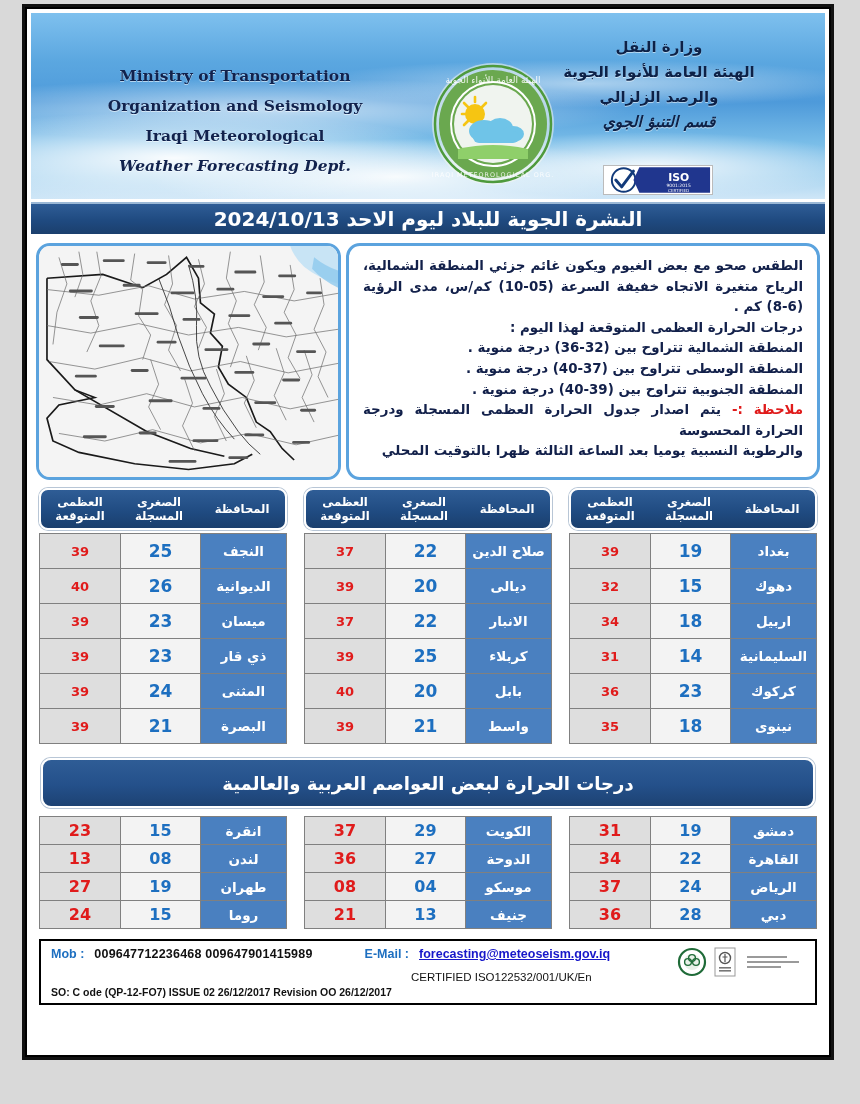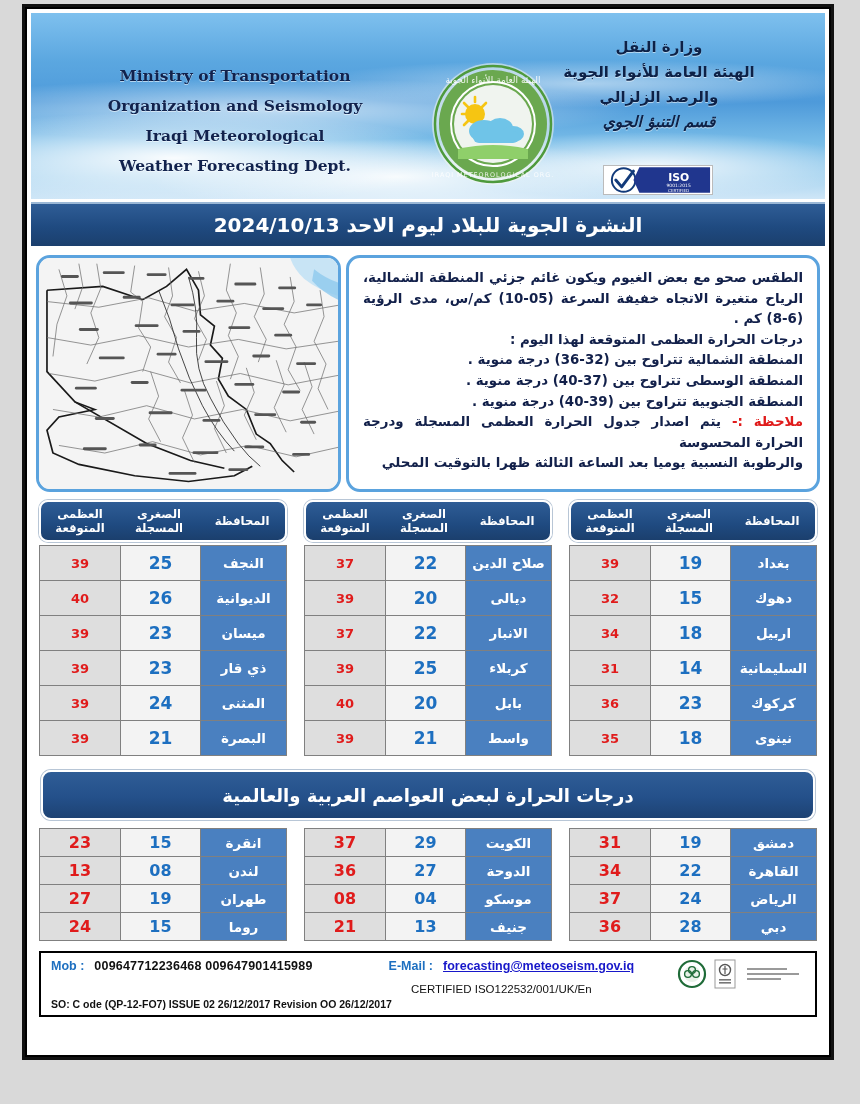--- a/index.html
+++ b/index.html
@@ -44,21 +44,21 @@
     left: 44px; top: 48px;
     width: 320px;
     text-align: center;
     color: #11224d;
     font-family: "DejaVu Serif", "Liberation Serif", serif;
     font-weight: bold;
     font-size: 15.5px;
     line-height: 30px;
     text-shadow: 0 1px 0 rgba(255,255,255,.55);
   }
-  .banner-left .ital { }
+  .banner-left .ital { font-style: italic; }
   .banner-right {
     position: absolute;
     right: 36px; top: 22px;
     width: 260px;
     text-align: center;
     direction: rtl;
     color: #0d2147;
     font-weight: bold;
     font-size: 15px;
     line-height: 25px;
@@ -77,21 +77,21 @@
     right: 112px; top: 152px;
     width: 110px; height: 30px;
     background: #fff;
     border: 1px solid #bbb;
     display: flex; align-items: center;
     overflow: hidden;
   }
 
   
   .titlebar {
-    height: 44px;
+    height: 32px;
     margin-top: 3px;
     background: linear-gradient(180deg,#2f5d96 0%, #1f4a80 55%, #1b3f6d 100%);
     border-top: 2px solid #9bb8d6;
     display: flex; align-items: center; justify-content: center;
     color: #fff;
     font-size: 20px; font-weight: bold;
     direction: rtl;
     letter-spacing: .2px;
   }
 
@@ -233,21 +233,21 @@
     height: 66px;
     padding: 6px 10px;
   }
   .f-line1 {
     display: flex; align-items: center; gap: 10px;
     font-size: 12.5px; font-weight: bold;
     font-family: "Liberation Sans", sans-serif;
   }
   .f-mob-label { color: #1d6fc0; }
   .f-mob-nums { color: #111; letter-spacing: .2px; }
-  .f-email-label { color: #1d6fc0; margin-left: 66px; }
+  .f-email-label { color: #1d6fc0; margin-left: 42px; }
   .f-email { color: #1717c9; text-decoration: underline; }
   .f-cert {
     position: absolute;
     left: 370px; top: 30px;
     font-size: 11.5px; color: #111;
     font-family: "Liberation Sans", sans-serif;
   }
   .f-so {
     position: absolute;
     left: 10px; bottom: 5px;

